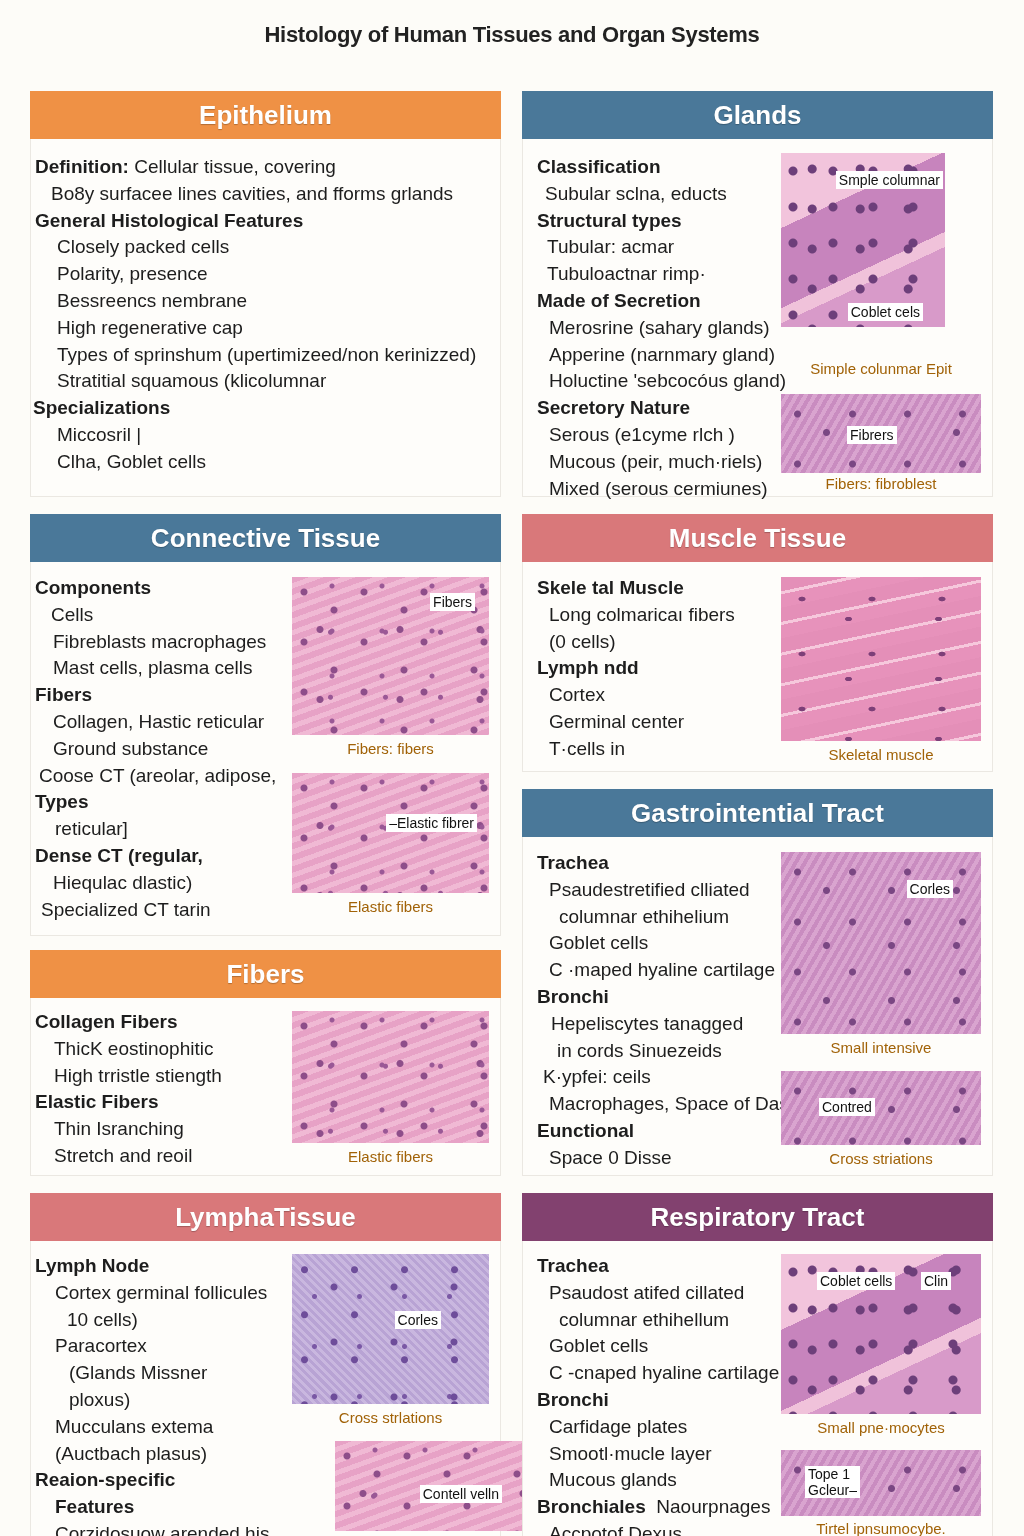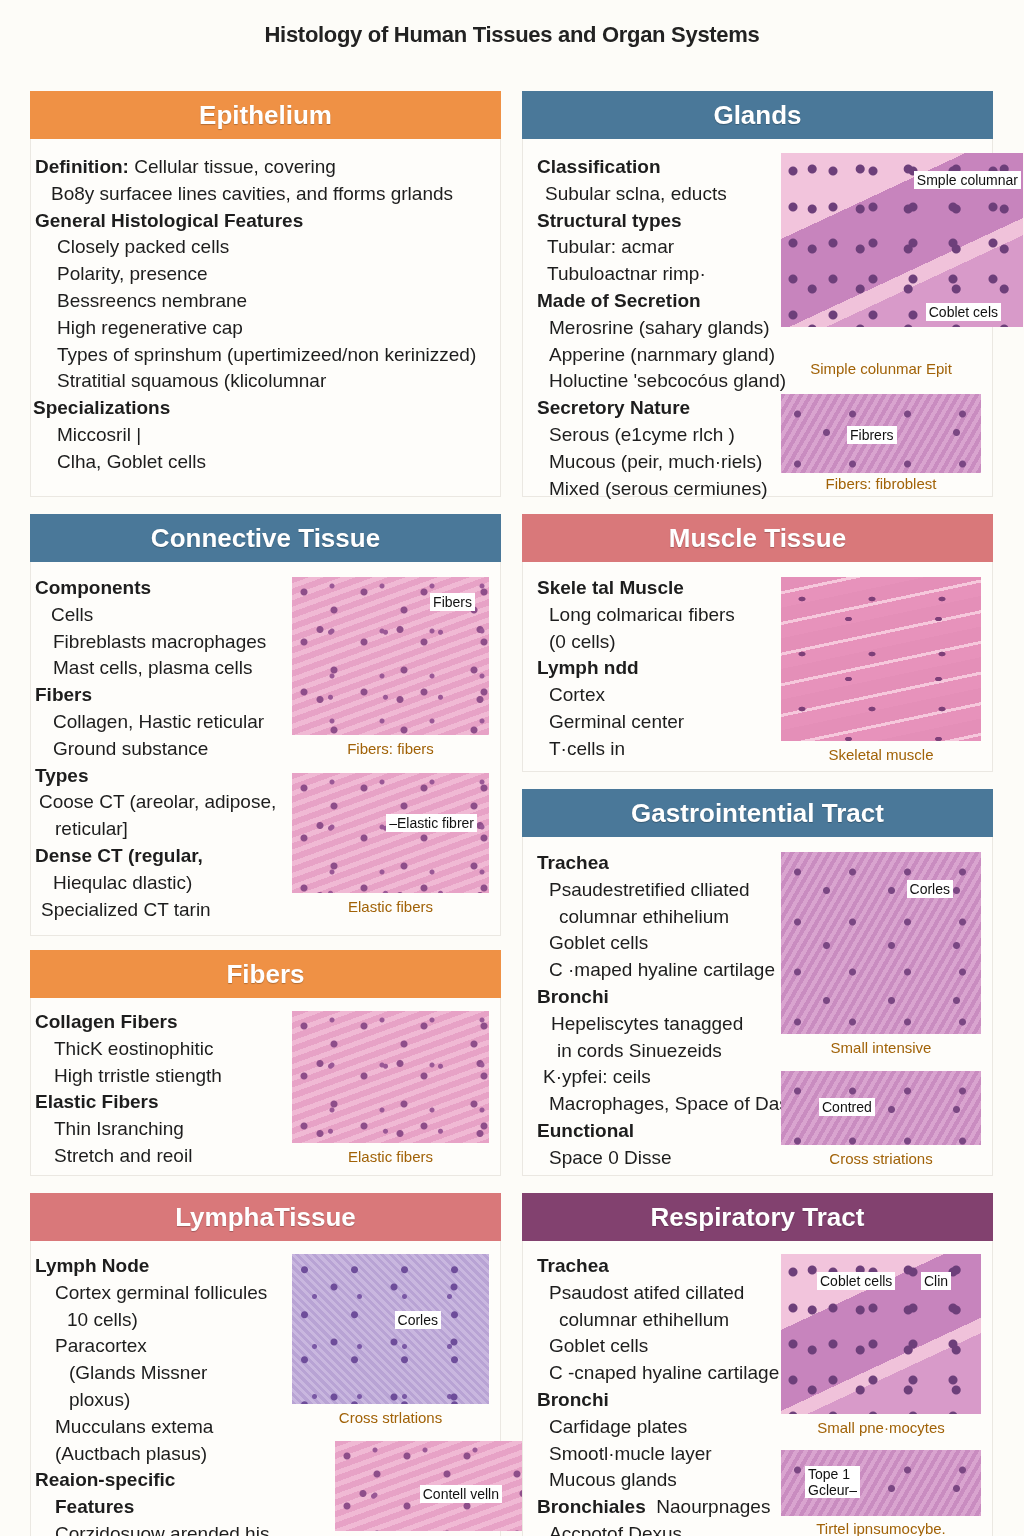--- a/index.html
+++ b/index.html
@@ -122,43 +122,43 @@
     <div class="ln" style="padding-left:10px">Tubuloactnar rimp·</div>
     <div class="ln h">Made of Secretion</div>
     <div class="ln" style="padding-left:12px">Merosrine (sahary glands)</div>
     <div class="ln" style="padding-left:12px">Apperine (narnmary gland)</div>
     <div class="ln" style="padding-left:12px">Holuctine 'sebcocóus gland)</div>
     <div class="ln h">Secretory Nature</div>
     <div class="ln" style="padding-left:12px">Serous (e1cyme rlch )</div>
     <div class="ln" style="padding-left:12px">Mucous (peir, much·riels)</div>
     <div class="ln" style="padding-left:12px">Mixed  (serous cermiunes)</div>
   </div>
-  <div class="img tex-epith" style="left:258px;top:61px;width:242px;height:174px;">
+  <div class="img tex-epith" style="left:258px;top:61px;width:164px;height:174px;">
     <span class="tag" style="right:2px;top:18px;">Smple columnar</span>
     <span class="tag" style="right:22px;top:164px;top:auto;bottom:6px;">Coblet cels</span>
   </div>
   <div class="cap" style="left:258px;width:200px;top:268px;">Simple colunmar Epit</div>
   <div class="img tex-mauve" style="left:258px;top:302px;width:200px;height:79px;">
     <span class="tag" style="left:66px;top:32px;">Fibrers</span>
   </div>
   <div class="cap" style="left:258px;width:200px;top:383px;">Fibers: fibroblest</div>
 </div>
 
 <div class="panel" style="left:30px;top:514px;width:471px;height:422px;">
   <div class="panel-head blue">Connective Tissue</div>
   <div class="lines" style="top:60px;">
     <div class="ln h">Components</div>
     <div class="ln" style="padding-left:16px">Cells</div>
     <div class="ln" style="padding-left:18px">Fibreblasts macrophages</div>
     <div class="ln" style="padding-left:18px">Mast cells, plasma cells</div>
     <div class="ln h">Fibers</div>
     <div class="ln" style="padding-left:18px">Collagen, Hastic reticular</div>
     <div class="ln" style="padding-left:18px">Ground substance</div>
+    <div class="ln" style="padding-left:4px">Coose CT (areolar, adipose,</div>
     <div class="ln h">Types</div>
-    <div class="ln" style="padding-left:4px">Coose CT (areolar, adipose,</div>
     <div class="ln" style="padding-left:20px">reticular]</div>
     <div class="ln h">Dense CT (regular,</div>
     <div class="ln" style="padding-left:18px">Hiequlac dlastic)</div>
     <div class="ln" style="padding-left:6px">Specialized CT tarin</div>
   </div>
   <div class="img tex-pink" style="left:261px;top:62px;width:197px;height:158px;">
     <span class="tag" style="right:14px;top:16px;">Fibers</span>
   </div>
   <div class="cap" style="left:261px;width:197px;top:225px;">Fibers: fibers</div>
   <div class="img tex-pink" style="left:261px;top:258px;width:197px;height:120px;">

